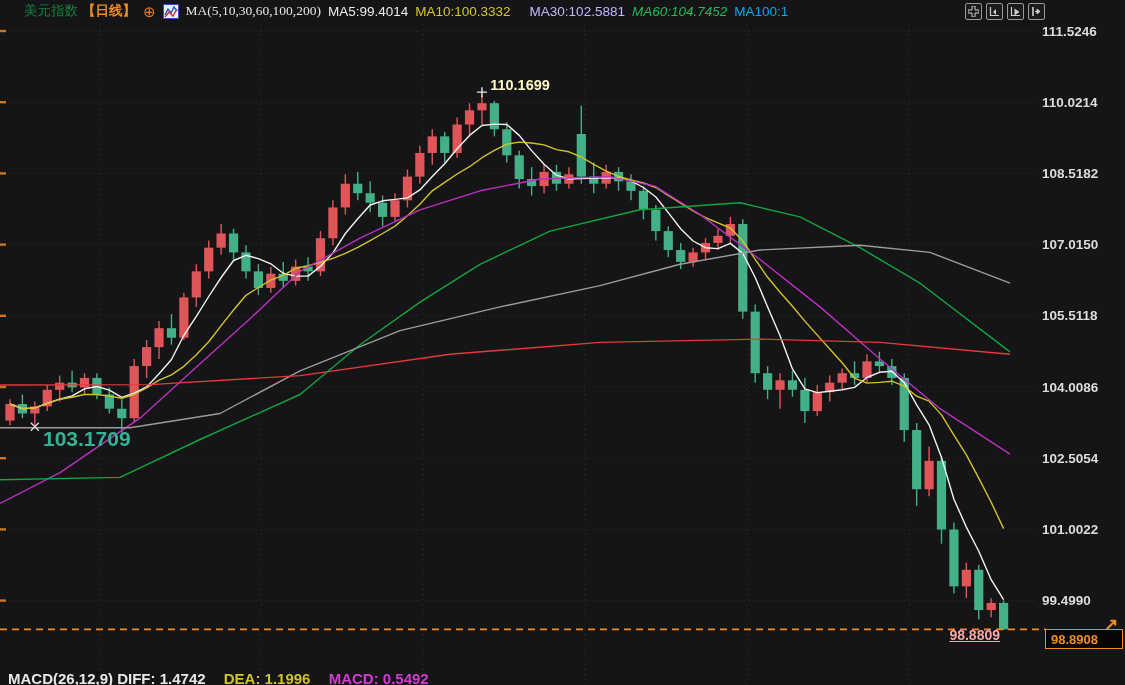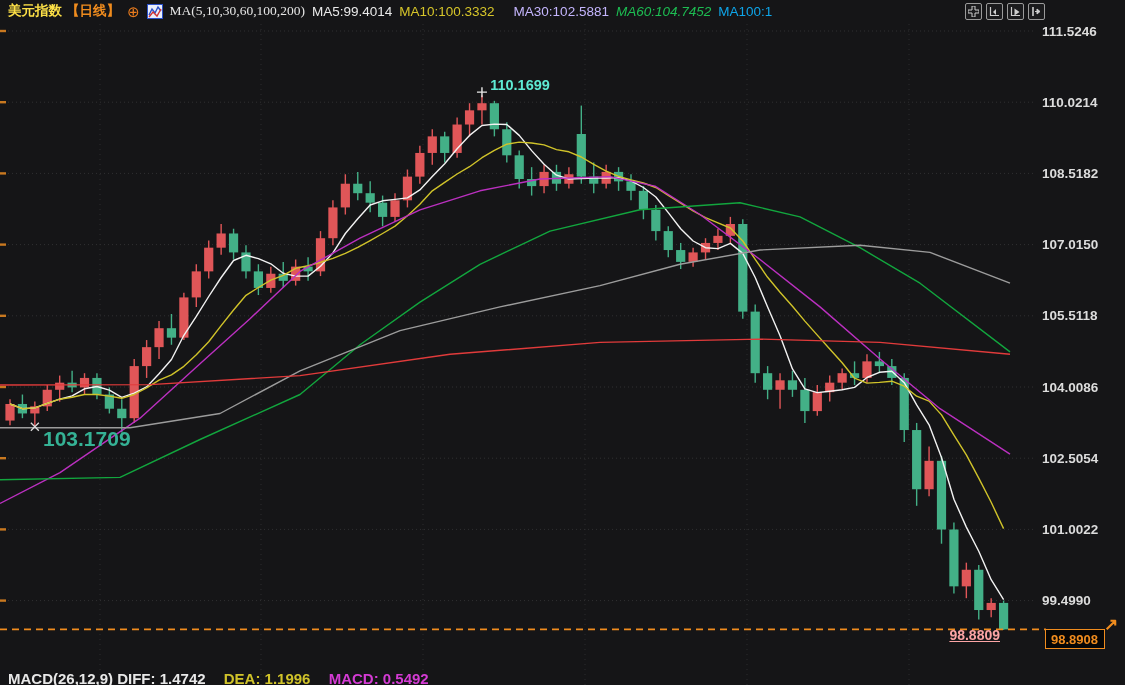--- a/index.html
+++ b/index.html
@@ -5,36 +5,36 @@
   html,body{margin:0;padding:0;background:#0b0b0c;}
   .screen{
     position:relative;width:1125px;height:685px;overflow:hidden;
     background:#151517;font-family:"Liberation Sans",sans-serif;
     -webkit-font-smoothing:antialiased;
   }
   #chart-svg{position:absolute;left:0;top:0;width:1125px;height:685px;}
   
   .hdr{position:absolute;left:0;top:0;width:1125px;height:22px;display:flex;align-items:center;
        gap:7px;padding-left:8px;box-sizing:border-box;font-size:13.5px;color:#e6e6e6;white-space:nowrap;z-index:6;}
-  .hdr .sym{font-weight:bold;color:#fde047;}
+  .hdr .sym{font-weight:normal;color:#15803d;margin-left:16px;}
   .hdr .period{color:#f08c1e;font-weight:bold;}
   .hdr .addico{color:#e87b1e;font-size:15px;line-height:15px;}
   .chartico{width:16px;height:15px;display:inline-block;}
   .hdr .magroup{color:#e5e5e5;font-family:Liberation Serif, serif;}
   
   .tbar{position:absolute;right:80px;top:3px;display:flex;gap:4px;z-index:7;}
   .tbtn{width:17px;height:17px;border:1px solid #9a9a9a;background:#1b1b1d;border-radius:2px;
         display:flex;align-items:center;justify-content:center;cursor:pointer;box-sizing:border-box;}
   .tbtn svg{display:block;}
   
   .flabel{position:absolute;font-weight:bold;z-index:4;}
   #high-label{left:520px;top:77px;transform:translateX(-50%);font-size:14.5px;}
   #low-label{left:43px;top:427px;font-size:21px;}
   #recentlow-label{left:925px;top:627px;width:75px;text-align:right;font-size:14px;}
-  #price-tag{position:absolute;left:1045px;top:629px;width:60px;height:20px;line-height:20px;
+  #price-tag{position:absolute;left:1045px;top:629px;width:78px;height:20px;line-height:20px;
              border:1px solid #f08c1e;background:#060606;color:#f08c1e;font-size:13px;font-weight:bold;
              padding-left:5px;box-sizing:border-box;z-index:4;}
   #watermark{position:absolute;left:982px;top:633px;font-size:35px;letter-spacing:5px;
              color:rgba(228,228,228,0.93);z-index:5;font-weight:400;}
   
   #macd-bar{position:absolute;left:8px;top:670px;font-size:15px;white-space:nowrap;z-index:6;}
   #macd-bar span{margin-right:14px;font-weight:bold;}
 </style>
 </head>
 <body>
@@ -295,21 +295,21 @@
       </svg>
     </div>
     <div class="tbtn">
       <svg width="11" height="11" viewBox="0 0 11 11">
         <path d="M2 1v9" stroke="#cfcfcf" stroke-width="1.6" fill="none"></path>
         <path d="M4 5.5h4M6 3l3 2.5L6 8z" stroke="#cfcfcf" stroke-width="1" fill="#cfcfcf"></path>
       </svg>
     </div>
   </div>
 
-  <div class="flabel" id="high-label" style="color: #5eead4;">110.1699</div>
+  <div class="flabel" id="high-label" style="color: #fef9c3;">110.1699</div>
   <div class="flabel" id="low-label" style="color: rgb(53, 178, 149);">103.1709</div>
   <div class="flabel" id="recentlow-label" style="color: #fca5a5; text-decoration: underline;">98.8809</div>
 
   <div id="price-tag">98.8908</div>
 
   <div id="macd-bar">
     <span style="color: rgb(232, 232, 232);">MACD(26,12,9) DIFF: 1.4742</span>
     <span style="color: rgb(208, 195, 42);">DEA: 1.1996</span>
     <span style="color: rgb(212, 59, 212);">MACD: 0.5492</span>
   </div>

